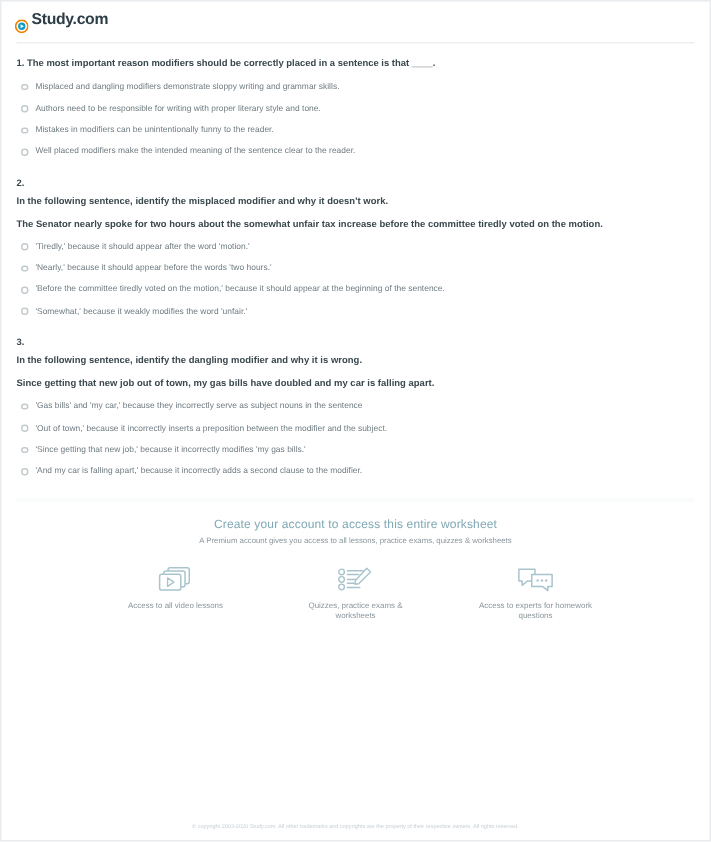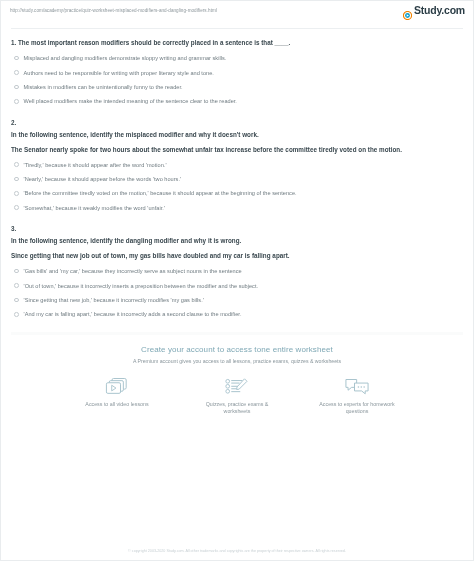--- a/index.html
+++ b/index.html
@@ -26,20 +26,21 @@
   }
 
   
   .topbar {
     display: flex;
     align-items: flex-start;
     justify-content: space-between;
     padding: 4px 8px 0 9px;
     height: 18px;
     box-sizing: border-box;
+    flex-direction: column;
   }
   .url {
     font-size: 4.6px;
     color: #8d979c;
     letter-spacing: 0.05px;
     line-height: 8px;
     white-space: nowrap;
     overflow: hidden;
     padding-top: 2px;
   }
@@ -287,21 +288,21 @@
           <span class="radio"></span>
           <span class="answer-text">'And my car is falling apart,' because it incorrectly adds a second clause to the modifier.</span>
         </div>
       </div>
     </div>
 
   </div>
 
   <div class="cta-sep"></div>
   <div class="cta">
-    <div class="cta-head">Create your account to access tone entire worksheet</div>
+    <div class="cta-head">Create your account to access this entire worksheet</div>
     <div class="cta-sub">A Premium account gives you access to all lessons, practice exams, quizzes &amp; worksheets</div>
 
     <div class="features">
 
       <div class="feature">
         <div class="feature-icon">
           <svg width="24" height="20" viewBox="0 0 34 28">
             <rect x="10" y="2" width="20" height="15" rx="2" fill="none" stroke="#a9c4cd" stroke-width="1.4"></rect>
             <rect x="6" y="5" width="20" height="15" rx="2" fill="#ffffff" stroke="#a9c4cd" stroke-width="1.4"></rect>
             <rect x="2" y="8" width="20" height="15" rx="2" fill="#ffffff" stroke="#a9c4cd" stroke-width="1.4"></rect>

